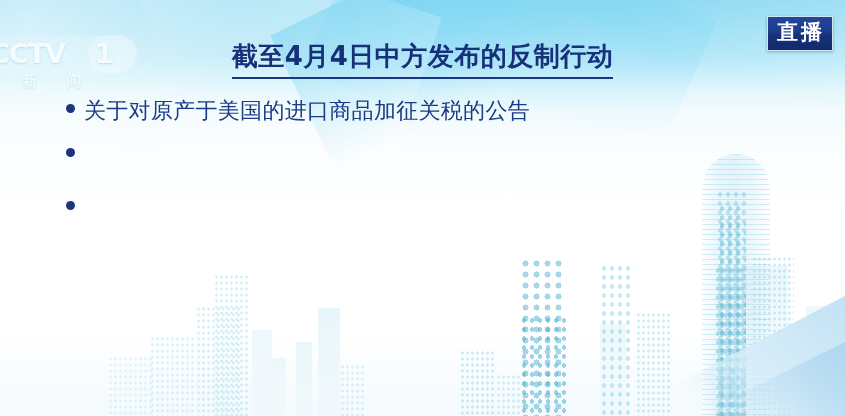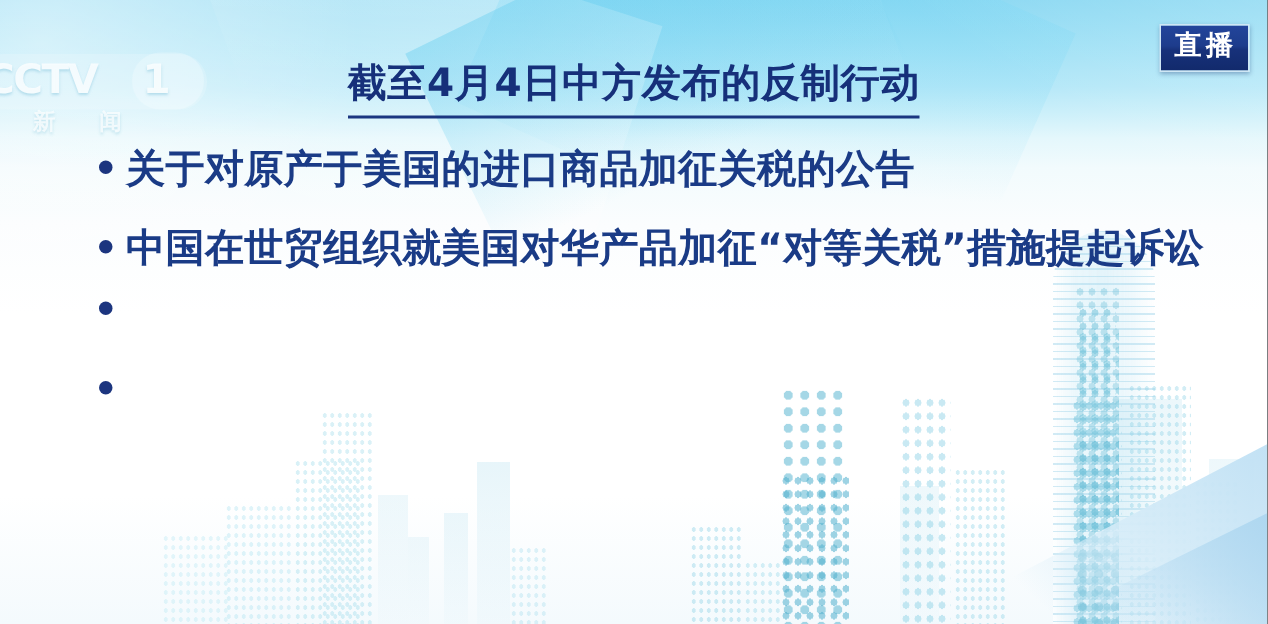--- a/index.html
+++ b/index.html
@@ -204,21 +204,21 @@
     position: absolute;
     right: 12px;
     top: 16px;
     padding: 3px 4px 4px 4px;
     border: 1px solid #cfe7f5;
     background: linear-gradient(180deg, #23459b 0%, #1d3c8c 45%, #17317a 55%, #122a6c 100%);
     box-shadow: 0 1px 3px rgba(20,50,110,.35);
   }
   .live-badge .txt {
     display: block;
-    font-size: 18px;
+    font-size: 21px;
     font-weight: 700;
     line-height: 1;
     color: #ffffff;
     letter-spacing: 3px;
     padding: 2px 3px 3px 5px;
   }
 
   
   .headline-wrap {
     position: absolute;
@@ -253,22 +253,22 @@
     flex: 0 0 auto;
     width: 9px;
     height: 9px;
     border-radius: 50%;
     background: #1c357f;
     margin-right: 9px;
     position: relative;
     top: -5px;
   }
   .btext {
-    font-size: 26px;
-    font-weight: 700;
+    font-size: 22px;
+    font-weight: 400;
     color: #1a3b86;
     letter-spacing: .3px;
     white-space: nowrap;
     line-height: 1;
   }
 </style>
 </head>
 <body>
 
 <div id="screen">
@@ -342,23 +342,19 @@
     <div class="headline">截至4月4日中方发布的反制行动</div>
   </div>
 
   <div class="bullets">
     <div class="bullet-row">
       <span class="dot"></span>
       <span class="btext">关于对原产于美国的进口商品加征关税的公告</span>
     </div>
     <div class="bullet-row">
       <span class="dot"></span>
-      <span class="btext">中国在世贸组织就美国对华产品加征“对等关税”措施提起诉讼</span>
     </div>
     <div class="bullet-row">
       <span class="dot"></span>
     </div>
-    <div class="bullet-row">
-      <span class="dot"></span>
-    </div>
   </div>
 
 </div>
 
 </body></html>

